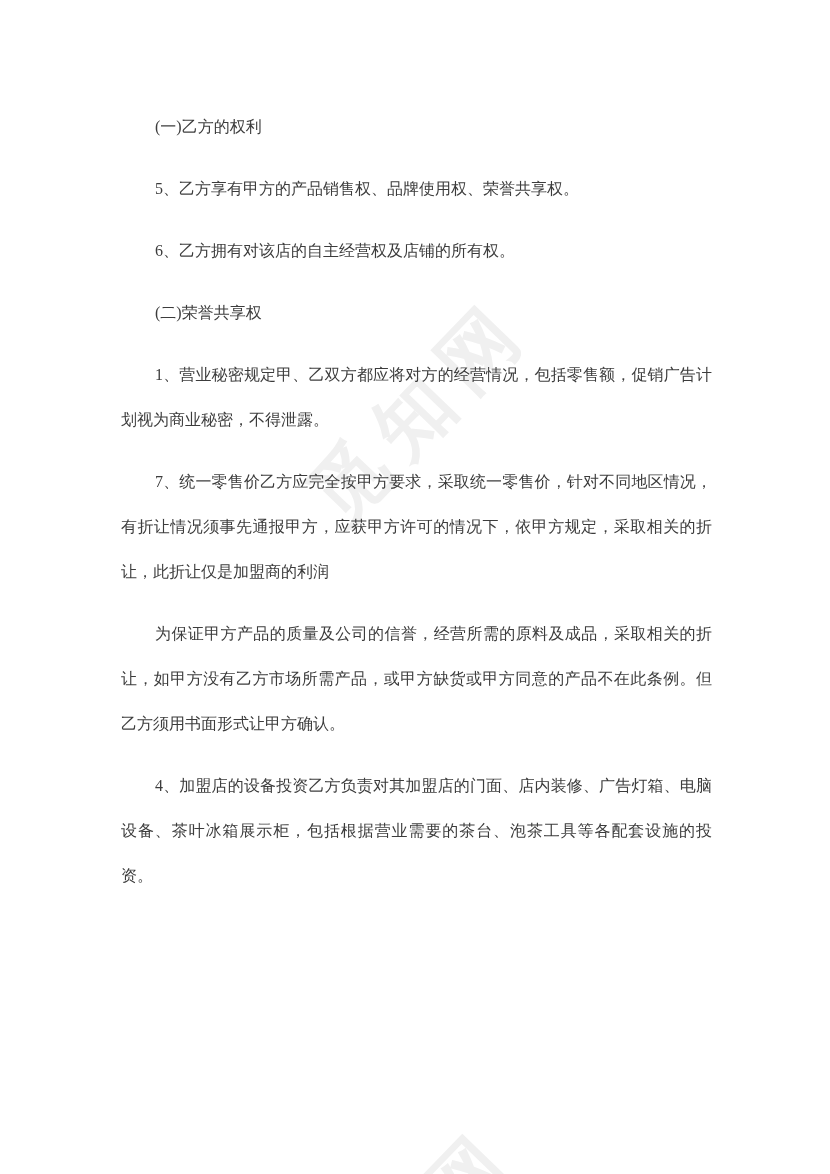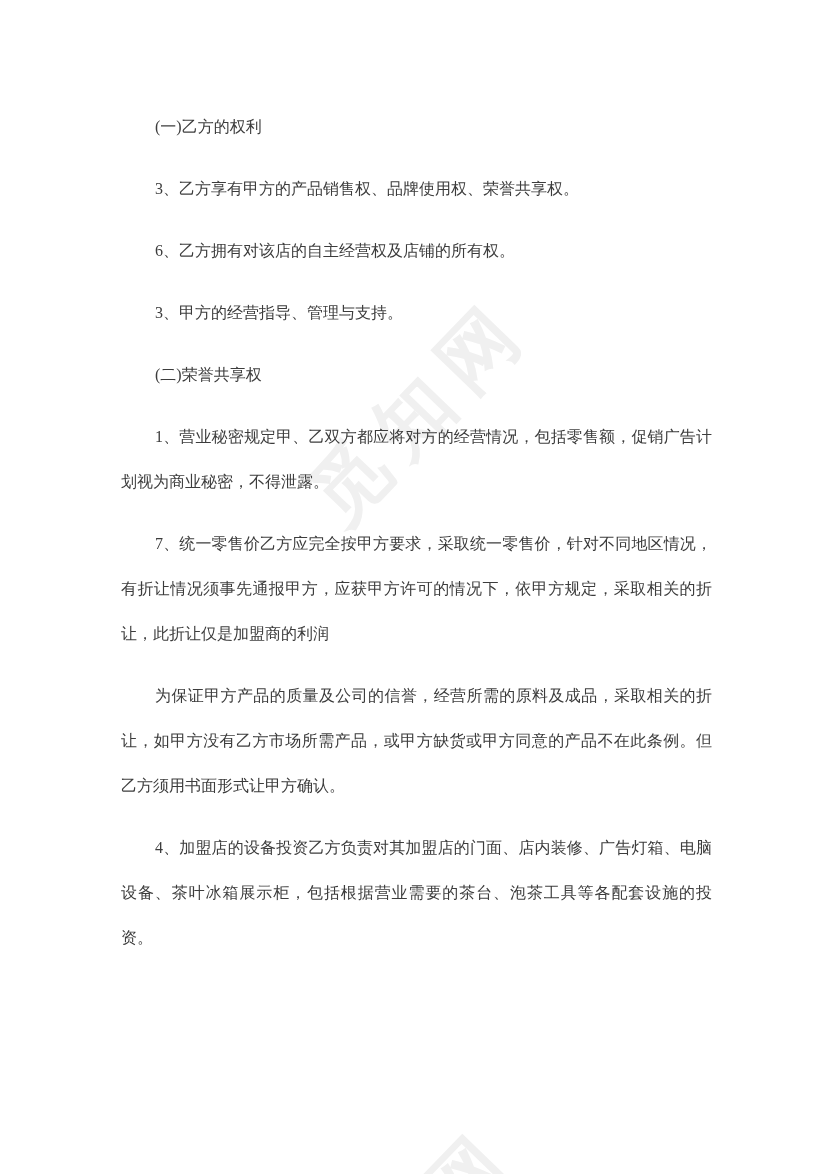--- a/index.html
+++ b/index.html
@@ -53,22 +53,21 @@
 </style>
 </head>
 <body>
 
 <div class="page">
   <div class="watermark wm1">觅知网</div>
   <div class="watermark wm2">觅知网</div>
 
   <div class="content">
     <p class="para">(一)乙方的权利</p>
-    <p class="para">3、乙方享有甲方的产品销售权、品牌使用权、荣誉共享权。</p>
+    <p class="para">5、乙方享有甲方的产品销售权、品牌使用权、荣誉共享权。</p>
     <p class="para">6、乙方拥有对该店的自主经营权及店铺的所有权。</p>
-    <p class="para">3、甲方的经营指导、管理与支持。</p>
     <p class="para">(二)荣誉共享权</p>
     <p class="para">1、营业秘密规定甲、乙双方都应将对方的经营情况，包括零售额，促销广告计划视为商业秘密，不得泄露。</p>
     <p class="para">7、统一零售价乙方应完全按甲方要求，采取统一零售价，针对不同地区情况，有折让情况须事先通报甲方，应获甲方许可的情况下，依甲方规定，采取相关的折让，此折让仅是加盟商的利润</p>
     <p class="para">为保证甲方产品的质量及公司的信誉，经营所需的原料及成品，采取相关的折让，如甲方没有乙方市场所需产品，或甲方缺货或甲方同意的产品不在此条例。但乙方须用书面形式让甲方确认。</p>
     <p class="para">4、加盟店的设备投资乙方负责对其加盟店的门面、店内装修、广告灯箱、电脑设备、茶叶冰箱展示柜，包括根据营业需要的茶台、泡茶工具等各配套设施的投资。</p>
   </div>
 </div>
 
 </body></html>

